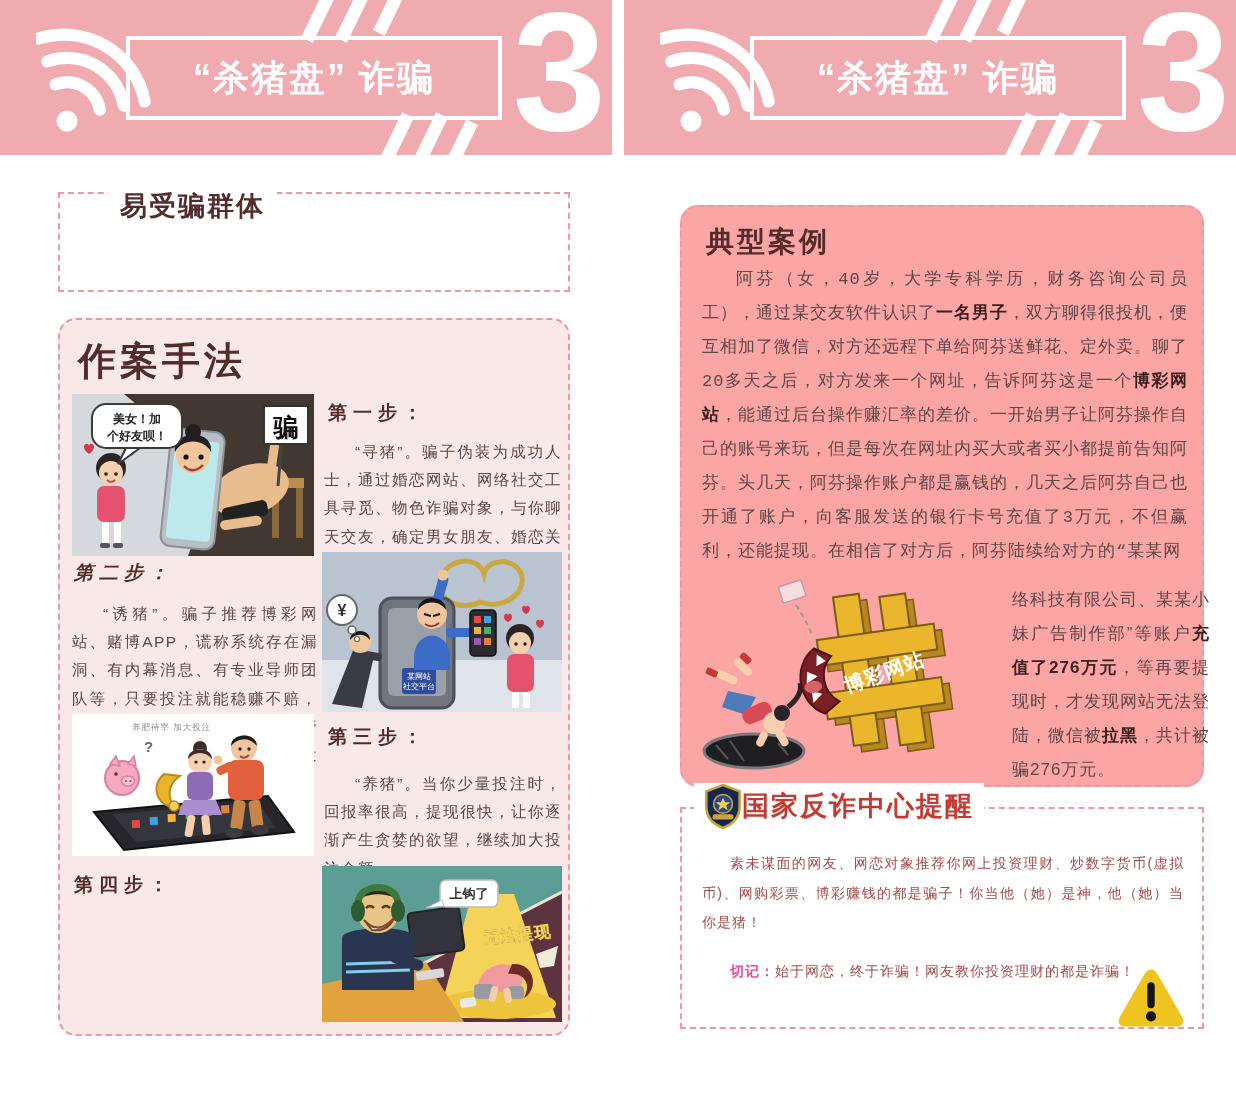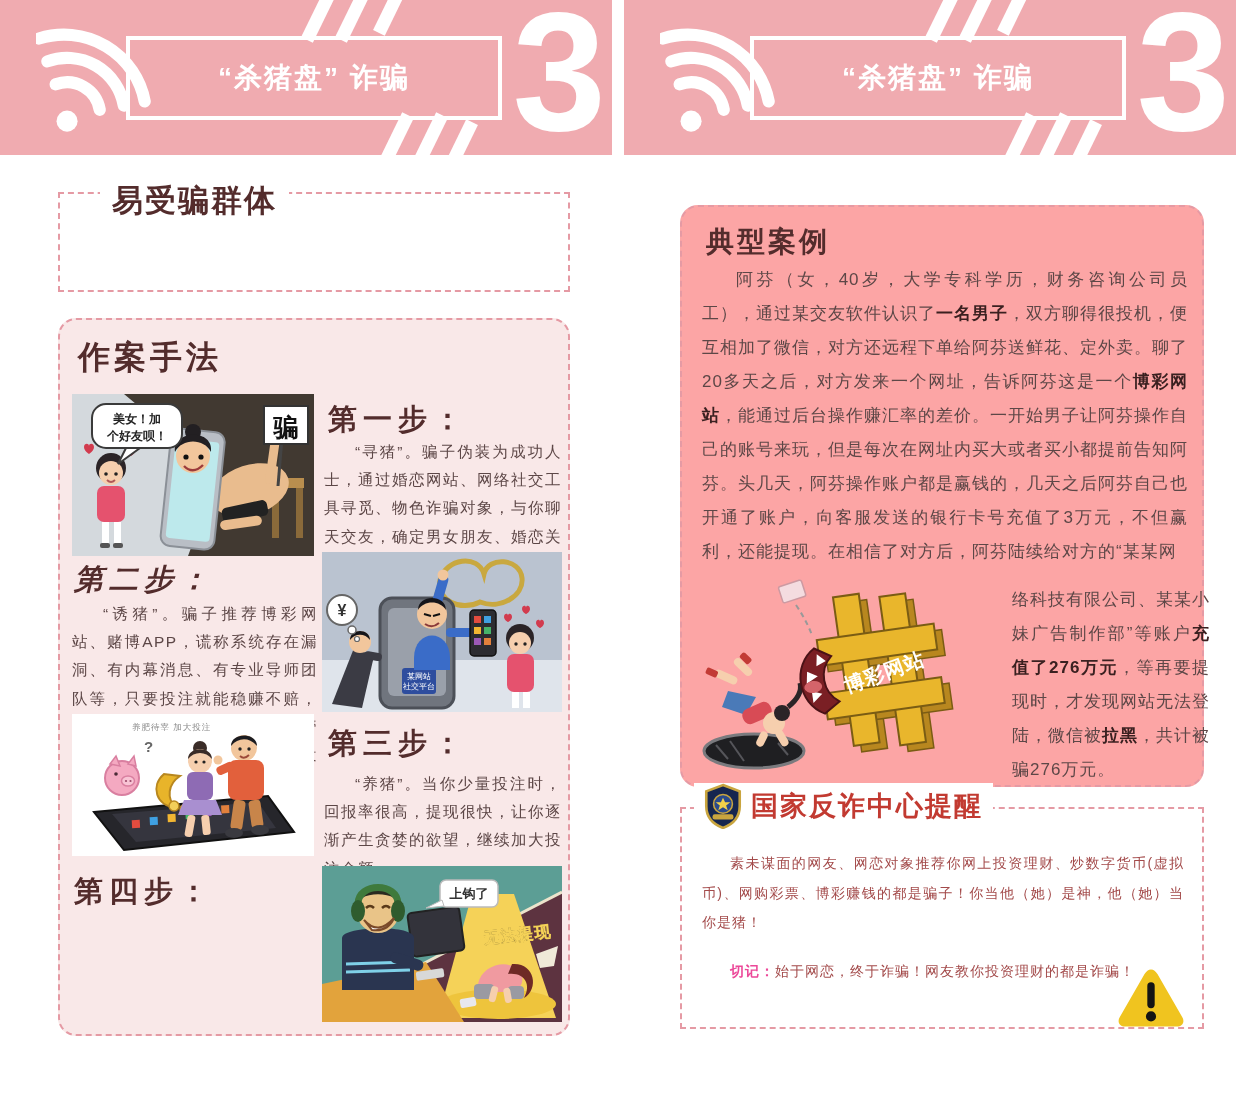--- a/index.html
+++ b/index.html
@@ -7,65 +7,65 @@
         font-family:"Liberation Sans","DejaVu Sans",sans-serif;}
   svg text{font-family:"Liberation Sans","DejaVu Sans",sans-serif;}
 
   
   .banner{position:absolute;top:0;height:155px;width:612px;background:#f0abb0;overflow:hidden;}
   .banner.left{left:0;}
   .banner.right{left:624px;}
   .wifi{position:absolute;left:36px;top:14px;width:122px;height:130px;}
   .tbox{position:absolute;left:126px;top:36px;width:376px;height:84px;border:4px solid #fff;
         box-sizing:border-box;display:flex;align-items:center;justify-content:center;}
-  .tbox span{color:#fff;font-size:28px;font-weight:bold;letter-spacing:2px;white-space:nowrap;}
+  .tbox span{color:#fff;font-size:36px;font-weight:bold;letter-spacing:2px;white-space:nowrap;}
   .bnum{position:absolute;right:6px;top:-10px;color:#fff;font-size:168px;font-weight:800;
         line-height:165px;}
   .slash{position:absolute;width:13px;background:#fff;transform:rotate(26deg);}
   .s1{left:318px;top:-36px;height:80px}.s2{left:352px;top:-36px;height:80px}.s3{left:386px;top:-26px;height:62px}
   .s4{left:384px;bottom:-36px;height:80px}.s5{left:418px;bottom:-36px;height:80px}.s6{left:452px;bottom:-26px;height:62px}
 
   
   .box{position:absolute;border:2px dashed #e59aa4;box-sizing:border-box;}
   .section-title{margin:0;position:absolute;font-weight:800;color:#532c2c;}
 
   #victims{left:58px;top:192px;width:512px;height:100px;background:#fff;}
-  .overlay-title{position:absolute;top:-22px;left:32px;margin:8px;background:#fff;padding:0 12px;
-        font-size:31px;font-weight:800;color:#532c2c;letter-spacing:2px;white-space:nowrap;}
+  .overlay-title{position:absolute;top:-22px;left:32px;margin:16px;background:#fff;padding:0 12px;
+        font-size:27px;font-weight:800;color:#532c2c;letter-spacing:2px;white-space:nowrap;}
   .victims-body{margin:0;position:absolute;left:22px;top:46px;width:468px;font-size:17px;
         color:#5d4747;letter-spacing:2.5px;}
 
   #method{left:58px;top:318px;width:512px;height:718px;background:#f9e8e8;border-radius:18px;}
-  #method .section-title{left:18px;top:16px;font-size:32px;letter-spacing:4px;}
-  .step-head{position:absolute;margin:0;font-size:29px;font-weight:800;color:#532c2c;letter-spacing:6px;}
+  #method .section-title{left:18px;top:16px;font-size:38px;letter-spacing:4px;}
+  .step-head{position:absolute;margin:0;font-size:19px;font-weight:800;color:#532c2c;letter-spacing:6px;}
   .step-body{position:absolute;margin:0;font-size:15.5px;line-height:1.82;color:#5d4747;
         text-align:justify;text-indent:2em;letter-spacing:1.5px;word-break:break-all;}
   .comic{position:absolute;}
   #comic1{left:12px;top:74px;width:242px;height:162px;}
   #step1h{left:268px;top:80px;} #step1b{left:264px;top:118px;width:238px;}
   #step2h{left:14px;top:240px;font-style:italic;} #step2b{left:12px;top:280px;width:246px;}
   #comic2{left:262px;top:232px;width:240px;height:160px;}
   #comic3{left:12px;top:394px;width:242px;height:142px;background:#fff;}
   #step3h{left:268px;top:404px;} #step3b{left:264px;top:450px;width:238px;}
   #step4h{left:14px;top:552px;font-family:Liberation Serif, serif;} #step4b{left:12px;top:592px;width:246px;}
   #comic4{left:262px;top:546px;width:240px;height:156px;}
 
   #case{left:680px;top:205px;width:524px;height:582px;background:#fca5a5;border-radius:18px;}
   #case .section-title{left:24px;top:16px;font-size:28px;letter-spacing:3px;}
   .case-part1{position:absolute;left:20px;top:56px;width:486px;font-size:17px;line-height:2.0;
-        color:#5d4747;text-align:justify;text-indent:2em;letter-spacing:1px;word-break:break-all;margin:0;}
+        color:#5d4747;text-align:justify;text-indent:2em;letter-spacing:1px;word-break:break-all;margin:0;font-family:Liberation Mono, monospace;}
   .case-bottom{position:absolute;left:12px;top:358px;width:500px;height:214px;}
   .case-illu{position:absolute;left:0;top:8px;width:296px;height:204px;}
   .case-part2{position:absolute;left:302px;top:2px;width:198px;font-size:17px;line-height:2.0;
         color:#5d4747;text-align:justify;letter-spacing:1px;word-break:break-all;margin:16px;}
   .rb{font-weight:800;color:#3a2020;}
 
   #reminder{left:680px;top:807px;width:524px;height:222px;background:#fff;}
   .reminder-title-row{position:absolute;top:-26px;left:12px;background:#fff;padding:0 10px;
-        display:flex;align-items:center;gap:9px;}
+        display:flex;align-items:center;}
   .reminder-title{margin:0;font-size:27px;font-weight:800;color:#c23a31;letter-spacing:2px;white-space:nowrap;}
   .badge{width:38px;height:46px;}
   .reminder-body{position:absolute;margin:0;left:20px;width:482px;font-size:14px;line-height:2.12;
         color:#a34a4a;text-align:justify;text-indent:2em;letter-spacing:1px;word-break:break-all;}
   #rem1{top:40px;} #rem2{top:148px;width:456px;}
   #rem2 .rb{color:#ec4899;}
   .warning{position:absolute;right:16px;bottom:-4px;width:70px;height:66px;}
 </style>
 </head>
 <body>

